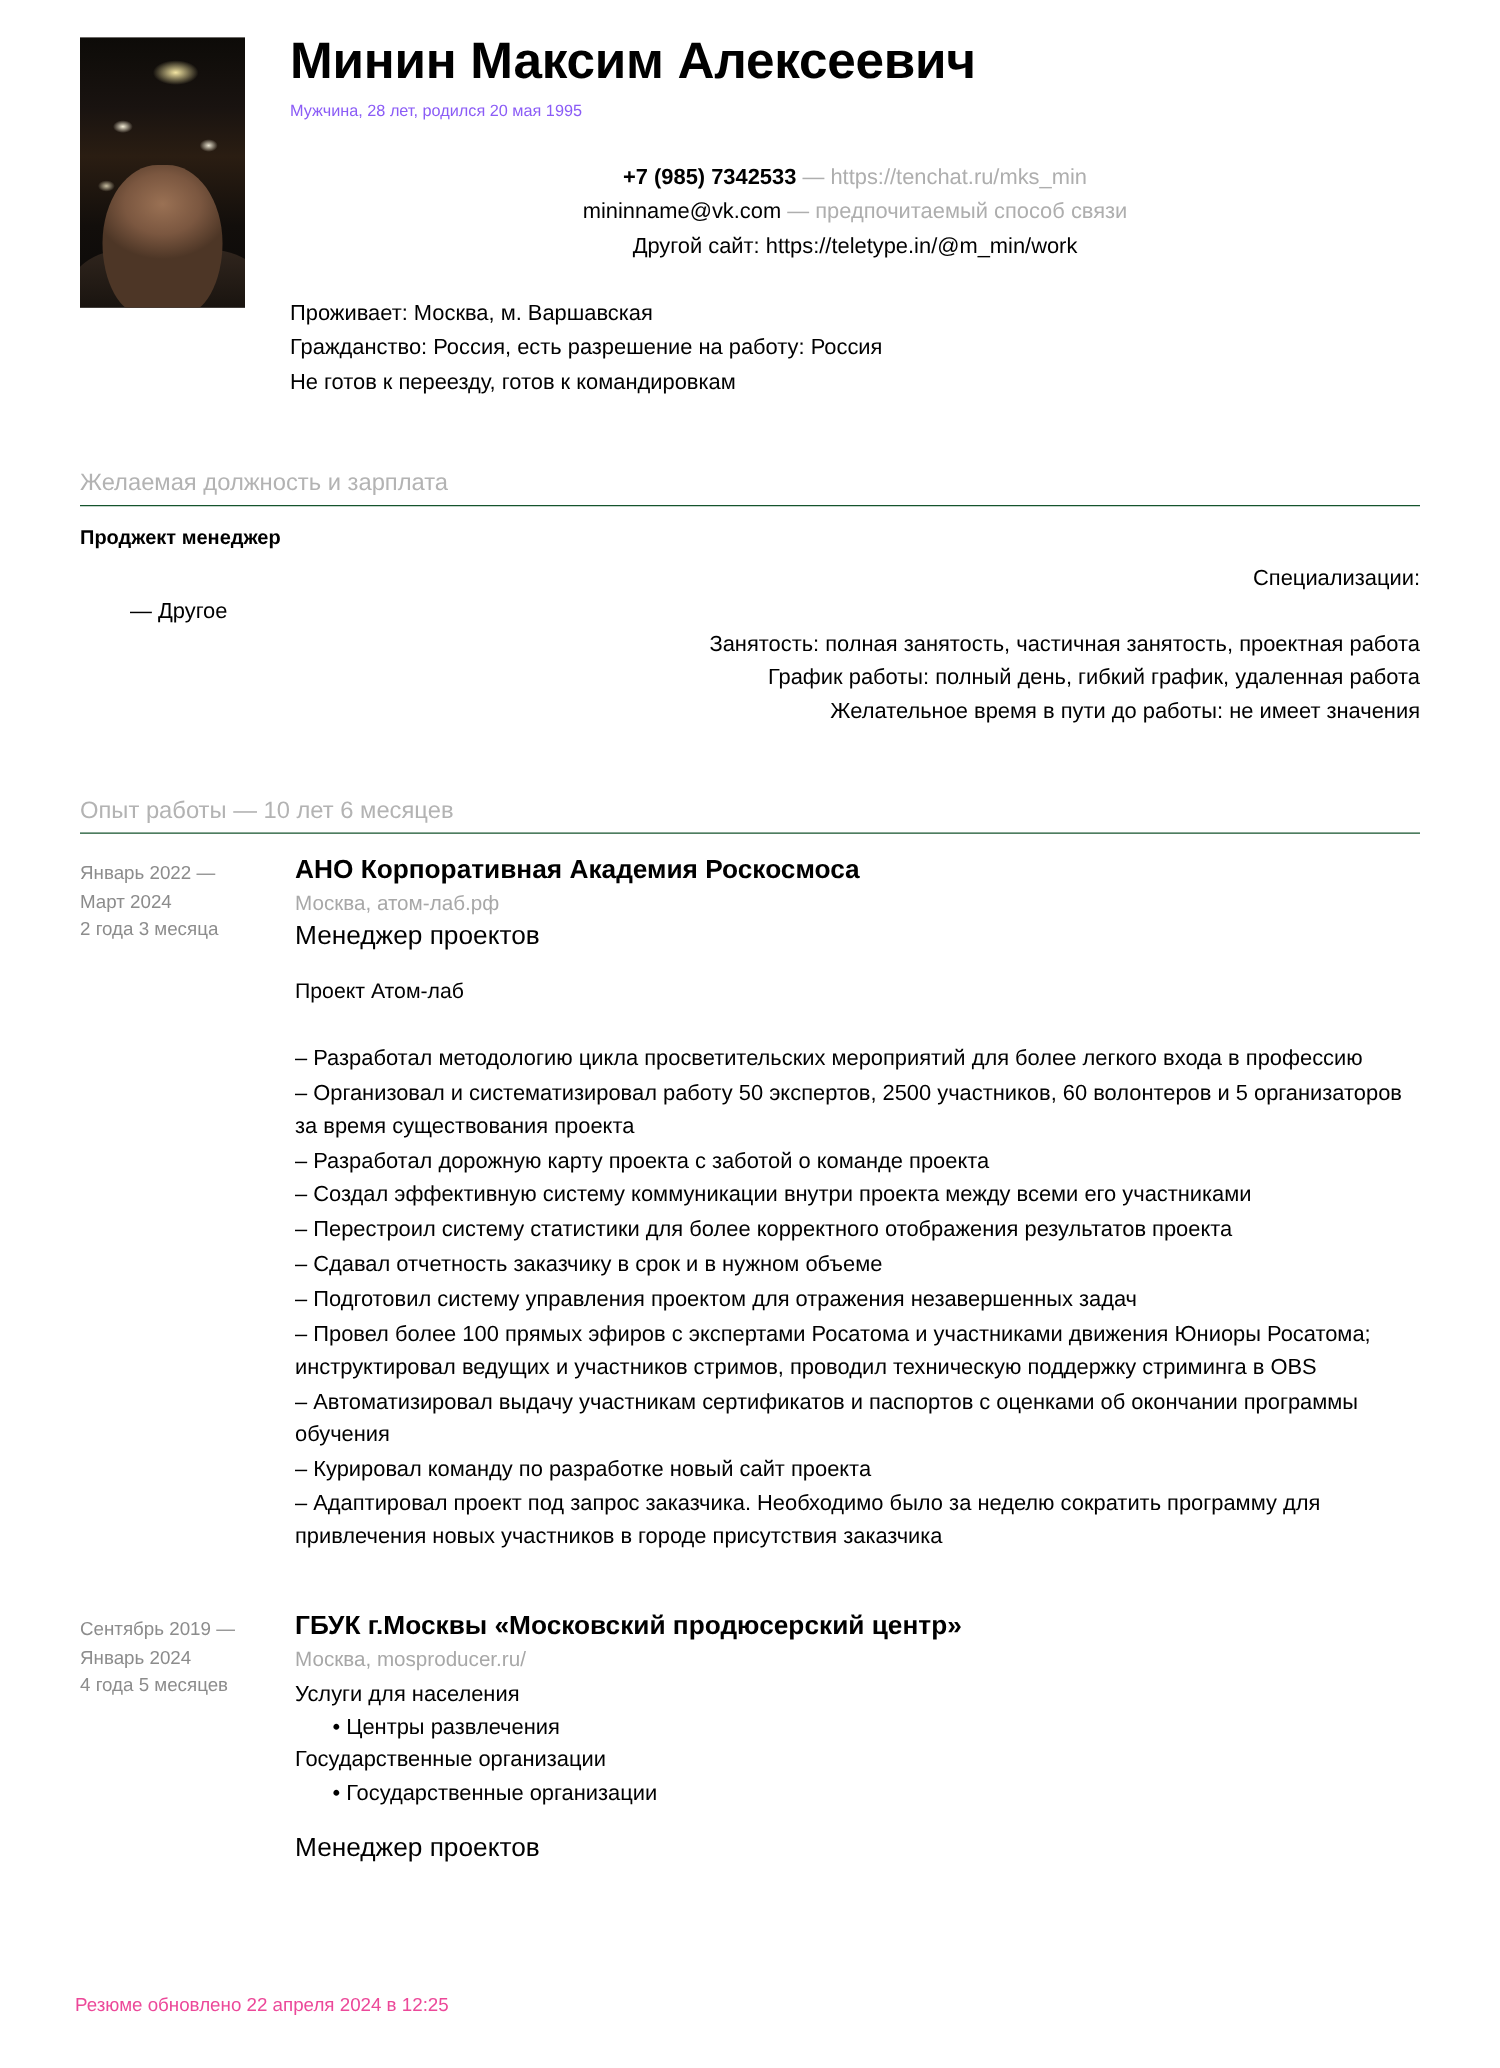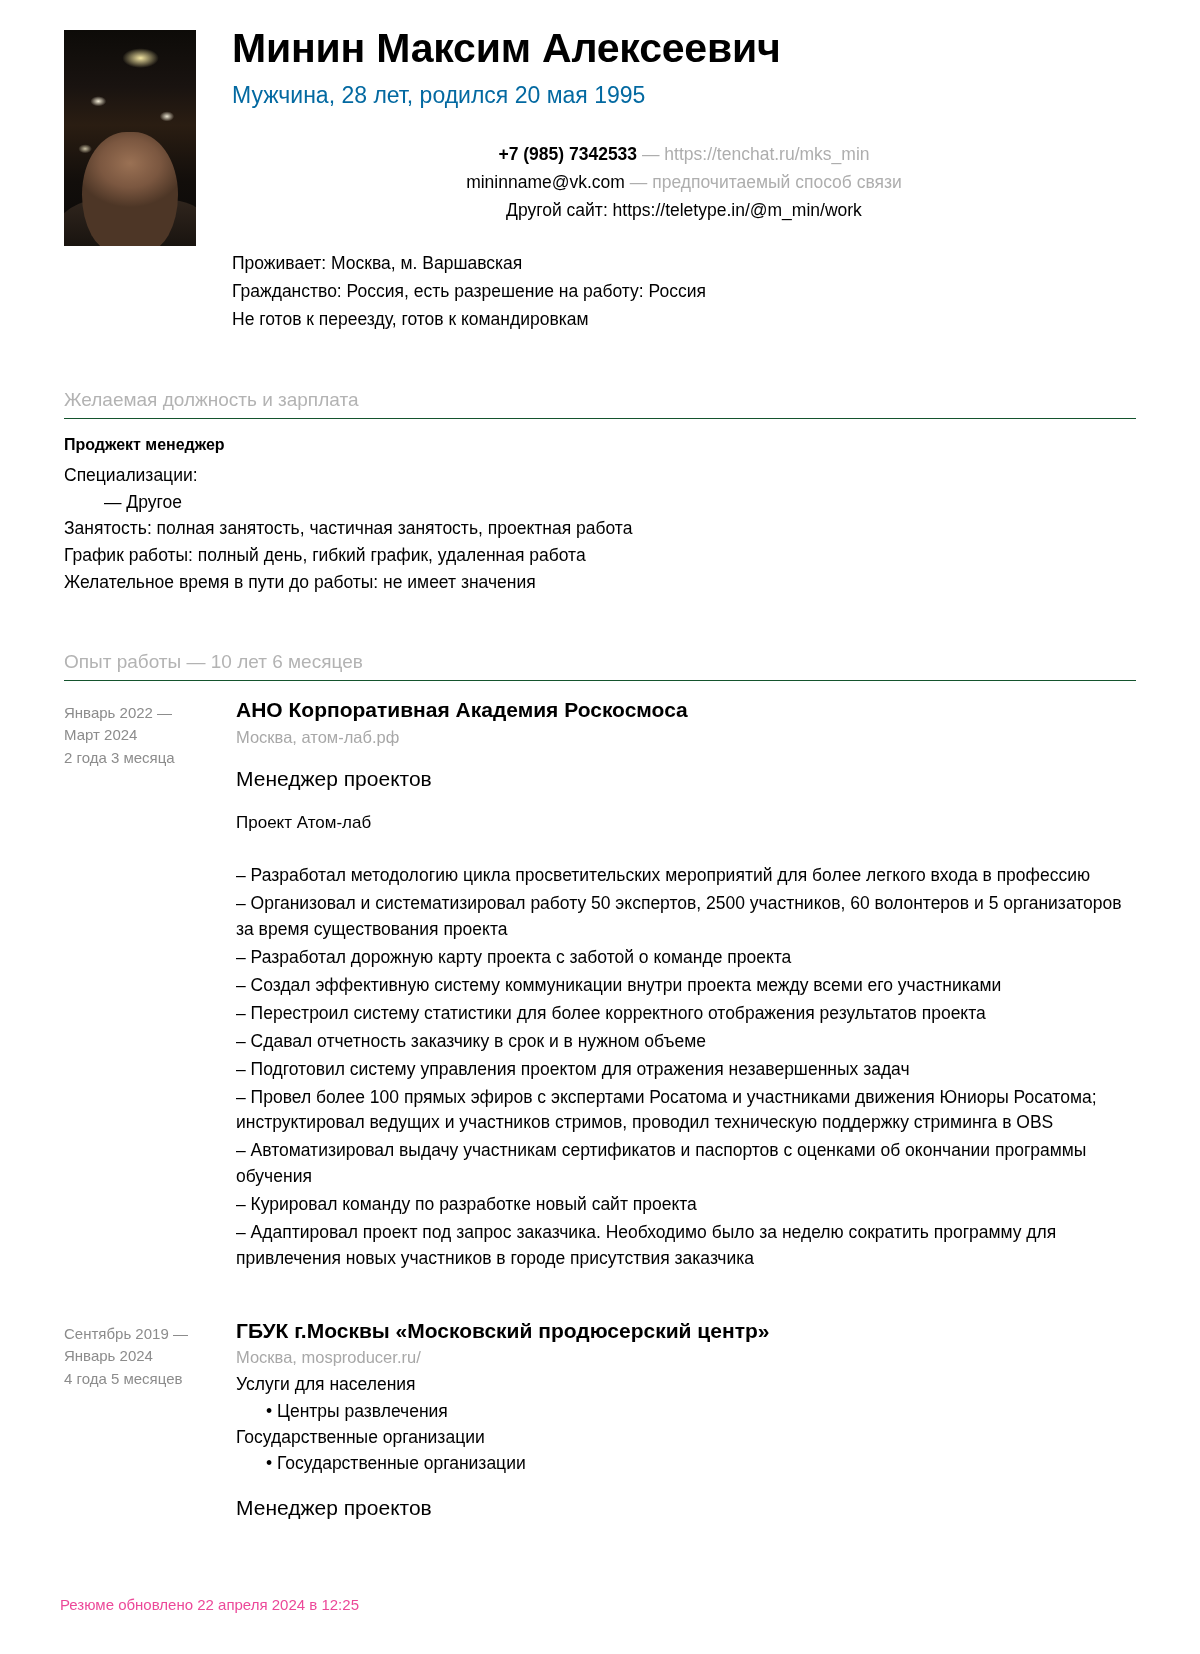--- a/index.html
+++ b/index.html
@@ -76,23 +76,23 @@
   }
   .full-name {
     font-size: 41px;
     font-weight: bold;
     letter-spacing: -0.2px;
     line-height: 1.08;
     margin: 0 0 10px 0;
     color: #000;
   }
   .demographics {
-    font-size: 23px;
+    font-size: 13px;
     line-height: 1.35;
-    color: #0369a1;
+    color: #8b5cf6;
     margin-bottom: 30px;
   }
   .contacts {
     font-size: 17.5px;
     line-height: 1.58;
     color: #000;
     margin-bottom: 26px;
     text-align: center;
   }
   .contacts .strong { font-weight: 600; }
@@ -120,20 +120,21 @@
   .pos-title {
     font-size: 16px;
     font-weight: bold;
     margin: 0 0 8px 0;
     line-height: 1.2;
   }
   .plain-line {
     font-size: 17.5px;
     line-height: 1.52;
     color: #000;
+    text-align: right;
   }
   .spec-item {
     font-size: 17.5px;
     line-height: 1.52;
     padding-left: 40px;
   }
 
   
   .exp-section { margin-top: 56px; }
   .exp-entry {
@@ -158,21 +159,20 @@
     font-size: 21px;
     font-weight: bold;
     line-height: 1.22;
     margin: 0 0 3px 0;
     color: #000;
   }
   .company-meta {
     font-size: 16.5px;
     color: #a8a8a8;
     line-height: 1.4;
-    margin-bottom: 16px;
   }
   .company-meta.tight { margin-bottom: 2px; }
   .role {
     font-size: 21px;
     font-weight: normal;
     line-height: 1.3;
     margin: 0 0 18px 0;
     color: #000;
   }
   .role.second { margin-top: 18px; margin-bottom: 0; }

